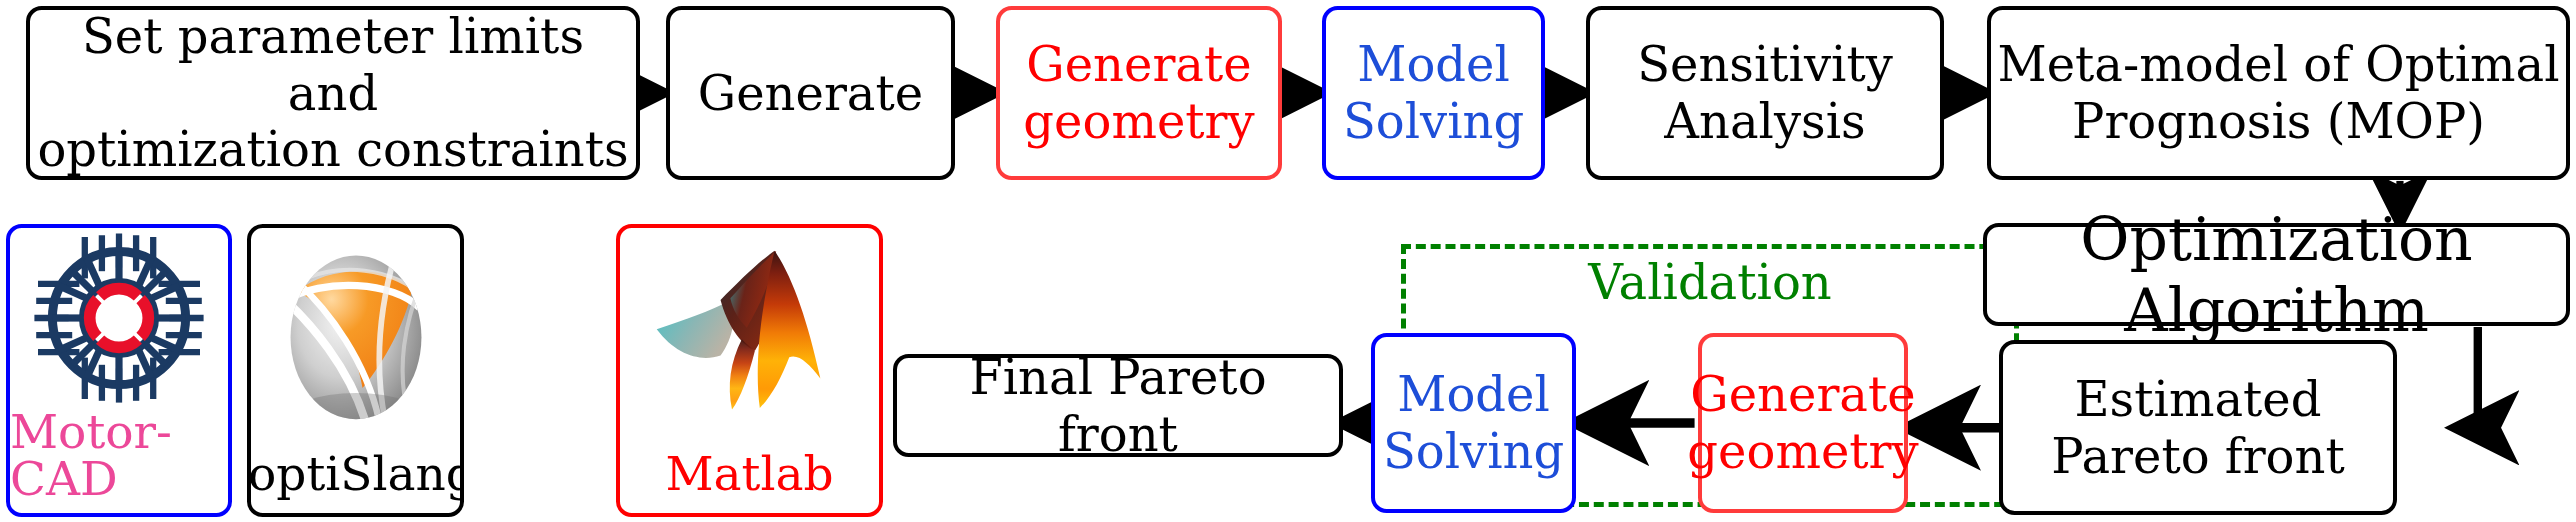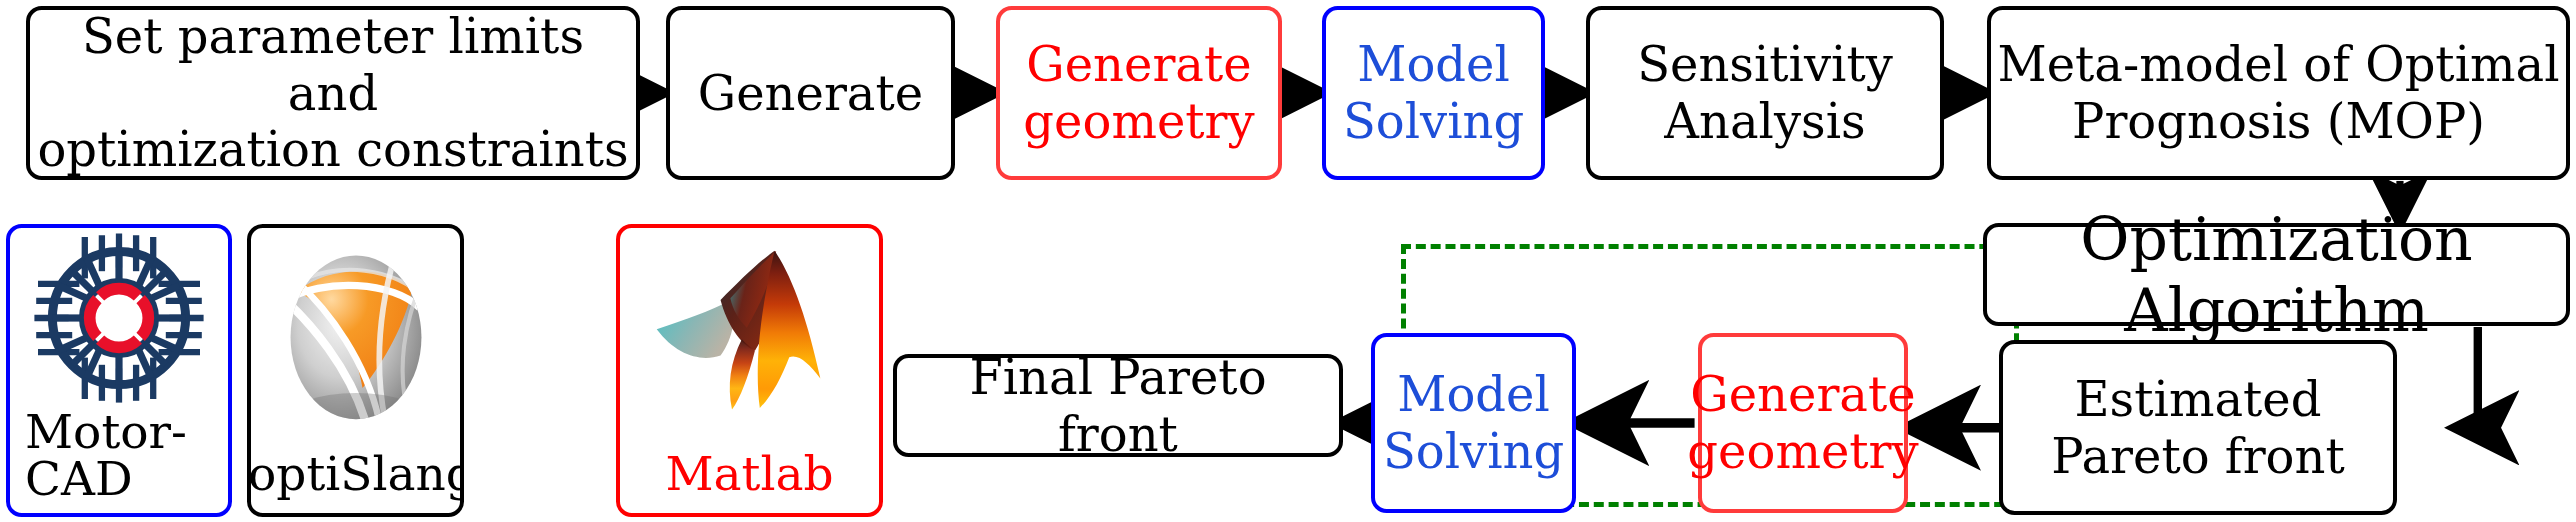--- a/index.html
+++ b/index.html
@@ -34,21 +34,21 @@
   
   .logo-card{position:absolute;box-sizing:border-box;background:#fff;
              border:4.2px solid #000;border-radius:15.6px;
              display:flex;flex-direction:column;align-items:center;
              justify-content:flex-start;overflow:hidden;}
   .logo-card.blue{border-color:#0000ff;}
   .logo-card.red {border-color:#ff0000;gap:16px;}
   .logo-card .art{flex:1 1 auto;display:flex;align-items:center;justify-content:center;width:100%;}
   .logo-card .cap{flex:0 0 auto;font-size:47px;line-height:1;padding-bottom:15.6px;
                   font-family:"DejaVu Serif","Liberation Serif",serif;}
-  .cap-blue{color:#000000;padding-left:15px;}
+  .cap-blue{color:#ec4899;}
   .cap-red {color:#ff0000;}
   .cap-black{color:#000000;margin-left:13px;}
 
   #card-motorcad {left:6px;   top:224px; width:226px; height:293px;}
   #card-optislang{left:247px;  top:224px; width:217px; height:293px;}
   #card-matlab   {left:616px; top:224px; width:267px; height:293px;}
   
 
   
   #validation-group{position:absolute;left:1401px;top:244px;width:618px;height:263px;
@@ -133,20 +133,21 @@
   </div>
 
   <div class="node" id="n-sens">
     <span class="txt">
       <span>Sensitivity</span><br>
       <span>Analysis</span>
     </span>
   </div>
 
   <div id="validation-group"></div>
+  <div id="validation-label">Validation</div>
 
   <div class="node" id="n-optalg">
     <span class="txt">Optimization Algorithm</span>
   </div>
 
   <div class="node" id="n-estim">
     <span class="txt">
       <span>Estimated</span><br>
       <span>Pareto front</span>
     </span>

